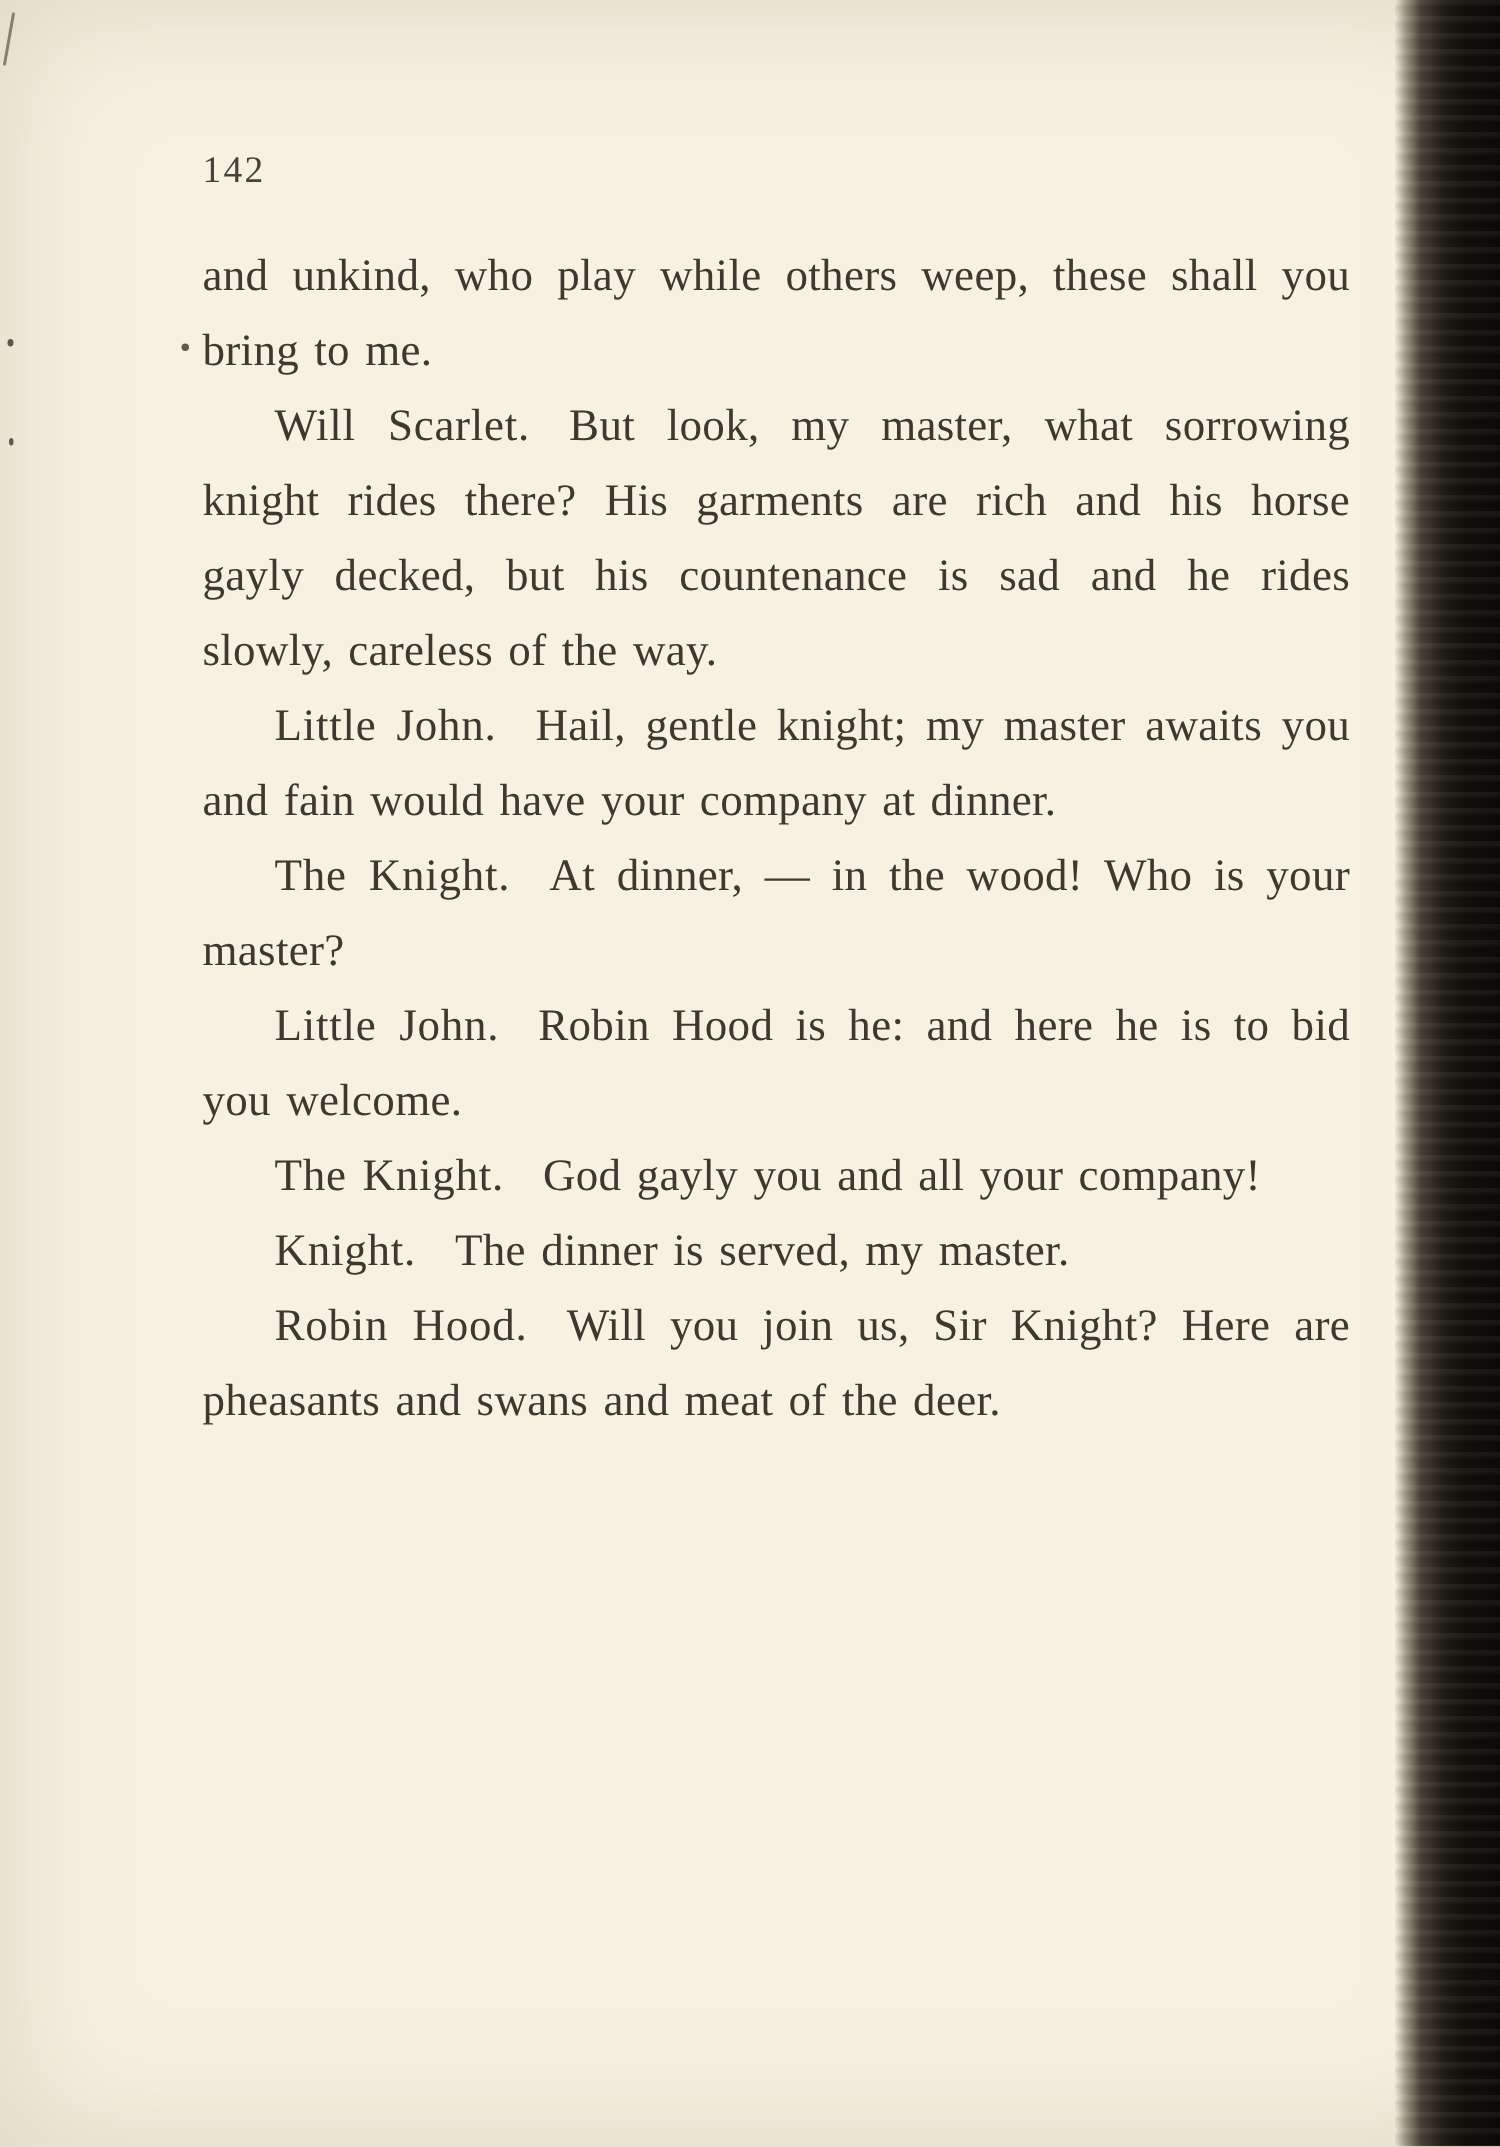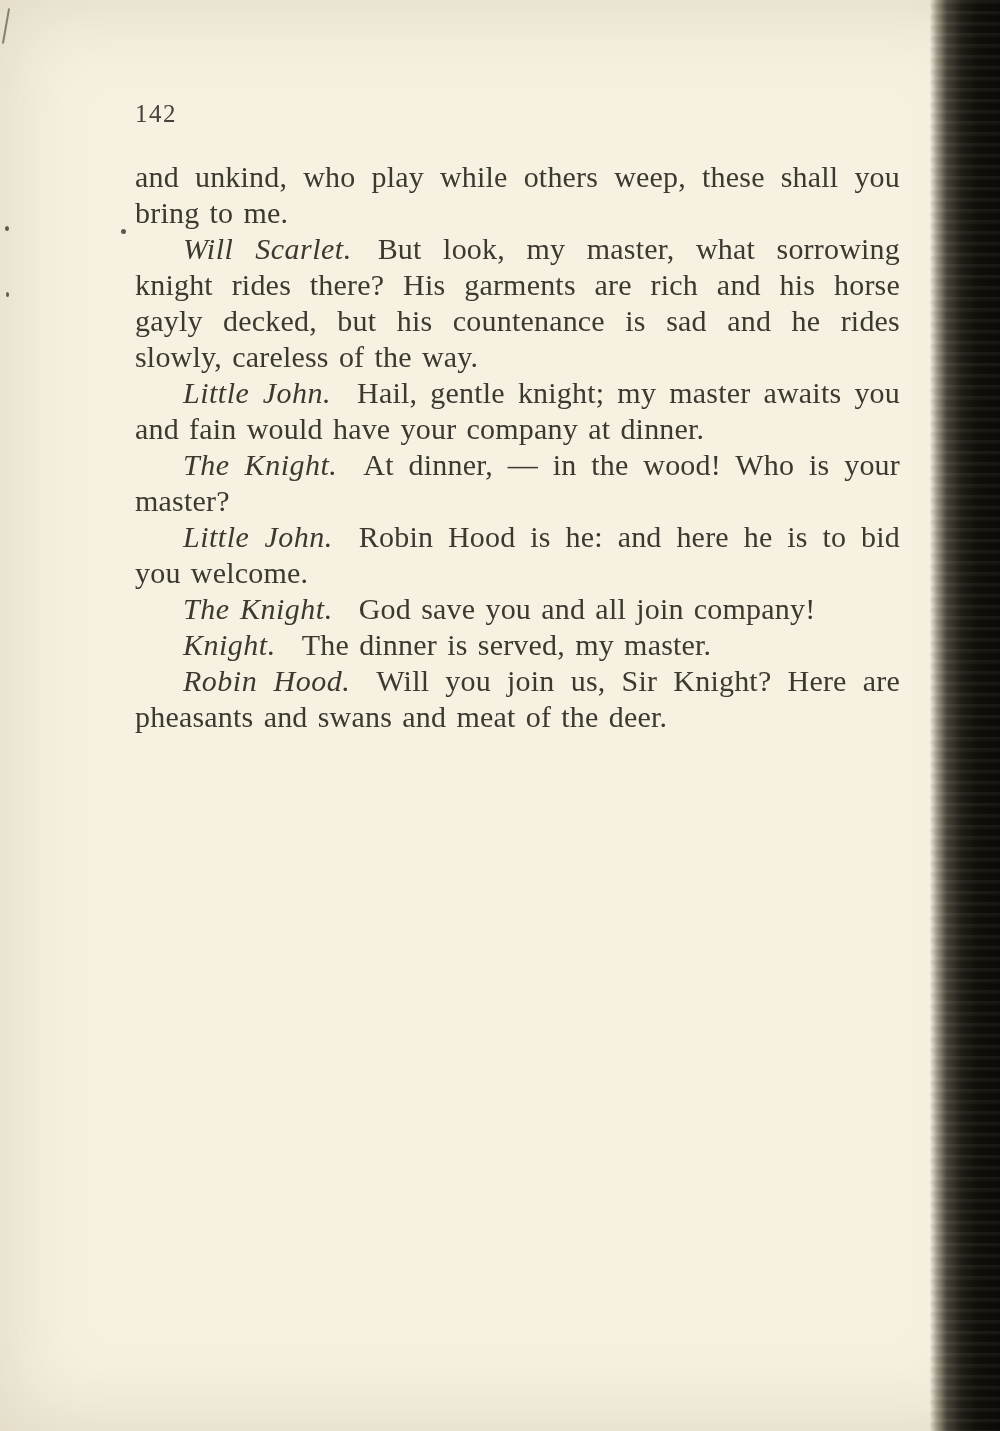--- a/index.html
+++ b/index.html
@@ -36,32 +36,31 @@
     word-spacing: 7px;
     color: #413d34;
     line-height: 30px;
     white-space: nowrap;
   }
 
   
   .body-text {
     margin: 27px 100px 0 135px;
     font-size: 30px;
-    line-height: 36px;
+    line-height: 50px;
     text-align: justify;
     word-spacing: 2.5px;
     letter-spacing: 0.2px;
   }
   .para {
     margin: 0;
     text-indent: 48px;
   }
   .para.continuation { text-indent: 0; }
   .speaker {
-    font-style: italic;
     padding-right: 26px;
     letter-spacing: 0.5px;
   }
 
   
   .page-edge {
     position: absolute;
     top: 0;
     right: 0;
     width: 70px;
@@ -129,21 +128,21 @@
     <p class="para">
       <span class="speaker">The Knight.</span><span class="speech">At dinner, — in the wood!  Who is your master?</span>
     </p>
 
     <p class="para">
       <span class="speaker">Little John.</span><span class="speech">Robin Hood is he: and here he is to bid you welcome.</span>
     </p>
 
 
     <p class="para">
-      <span class="speaker">The Knight.</span><span class="speech">God save you and all join company!</span>
+      <span class="speaker">The Knight.</span><span class="speech">God gayly you and all your company!</span>
     </p>
 
     <p class="para">
       <span class="speaker">Knight.</span><span class="speech">The dinner is served, my master.</span>
     </p>
 
     <p class="para">
       <span class="speaker">Robin Hood.</span><span class="speech">Will you join us, Sir Knight?  Here are pheasants and swans and meat of the deer.</span>
     </p>
 

